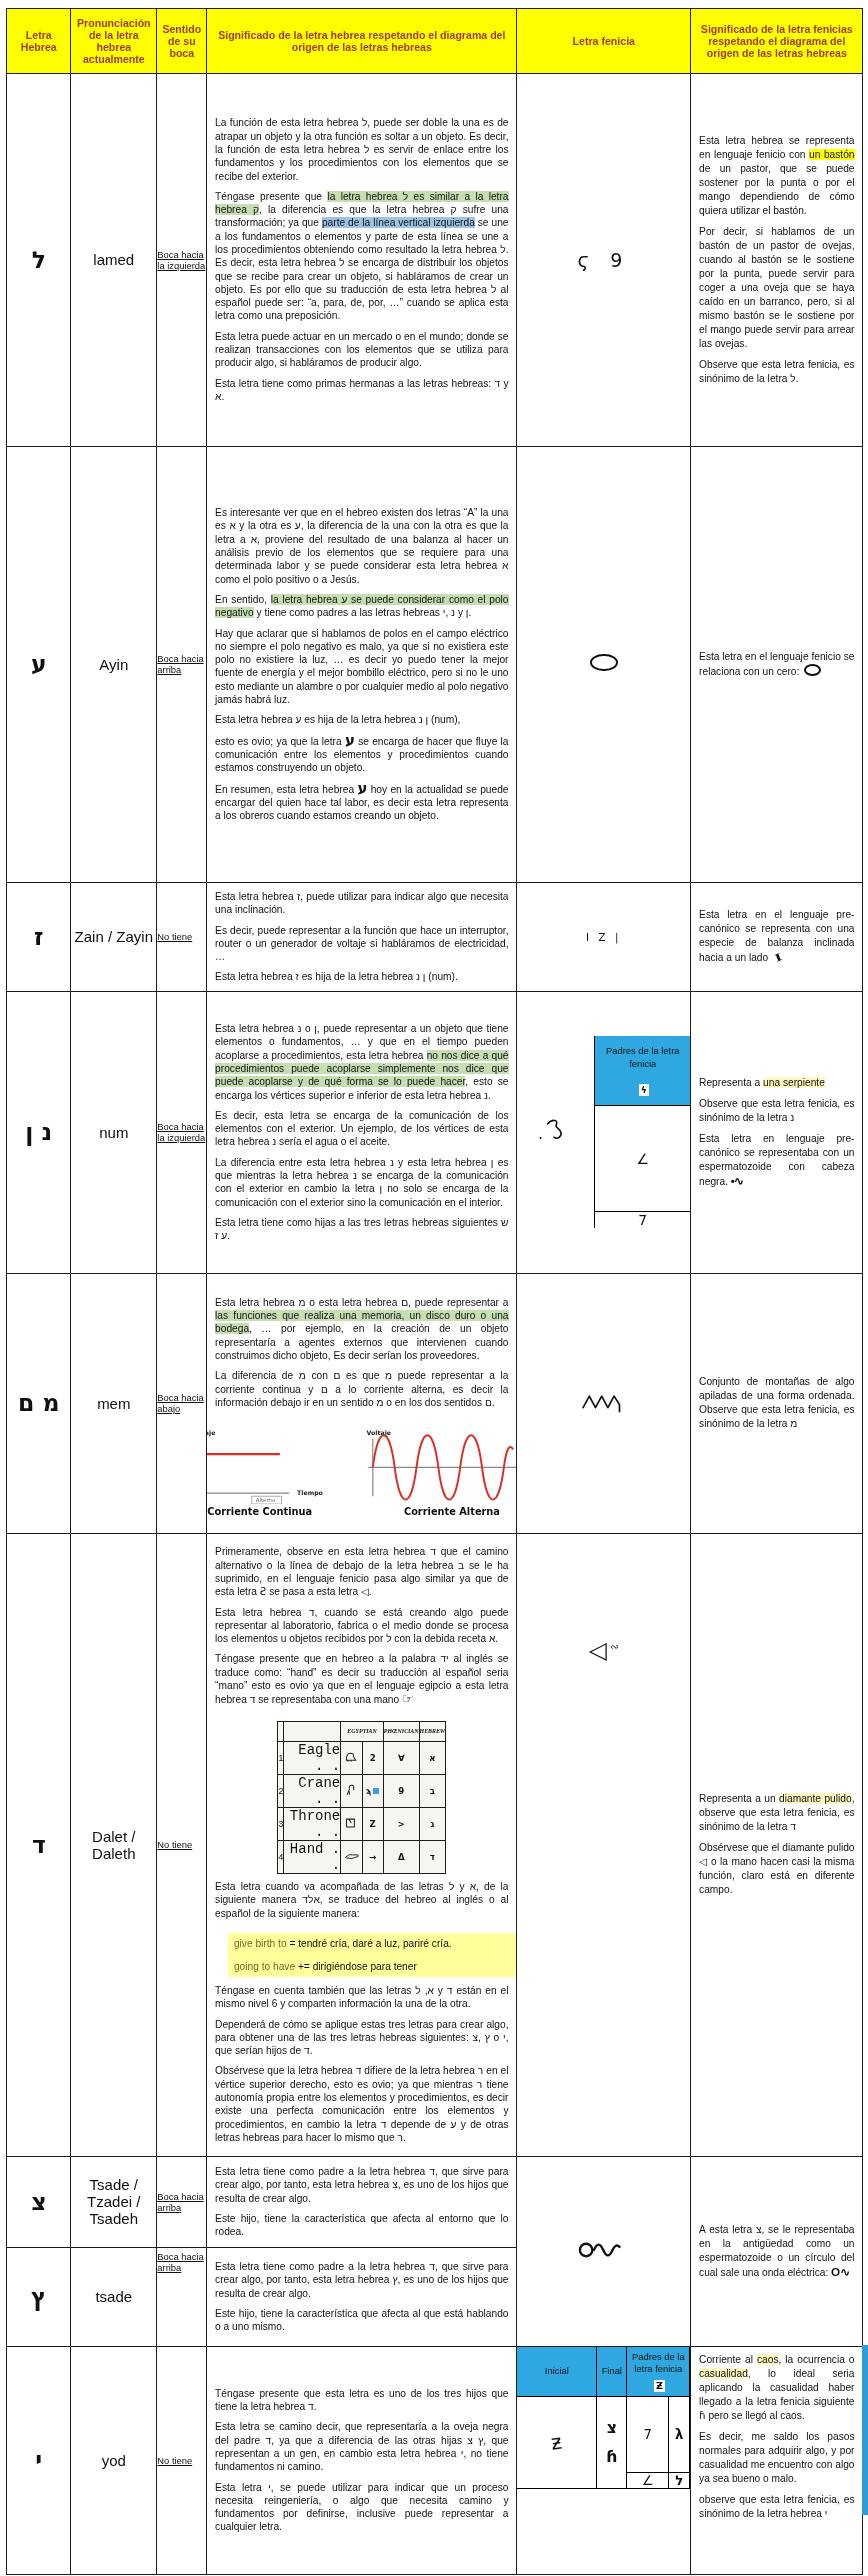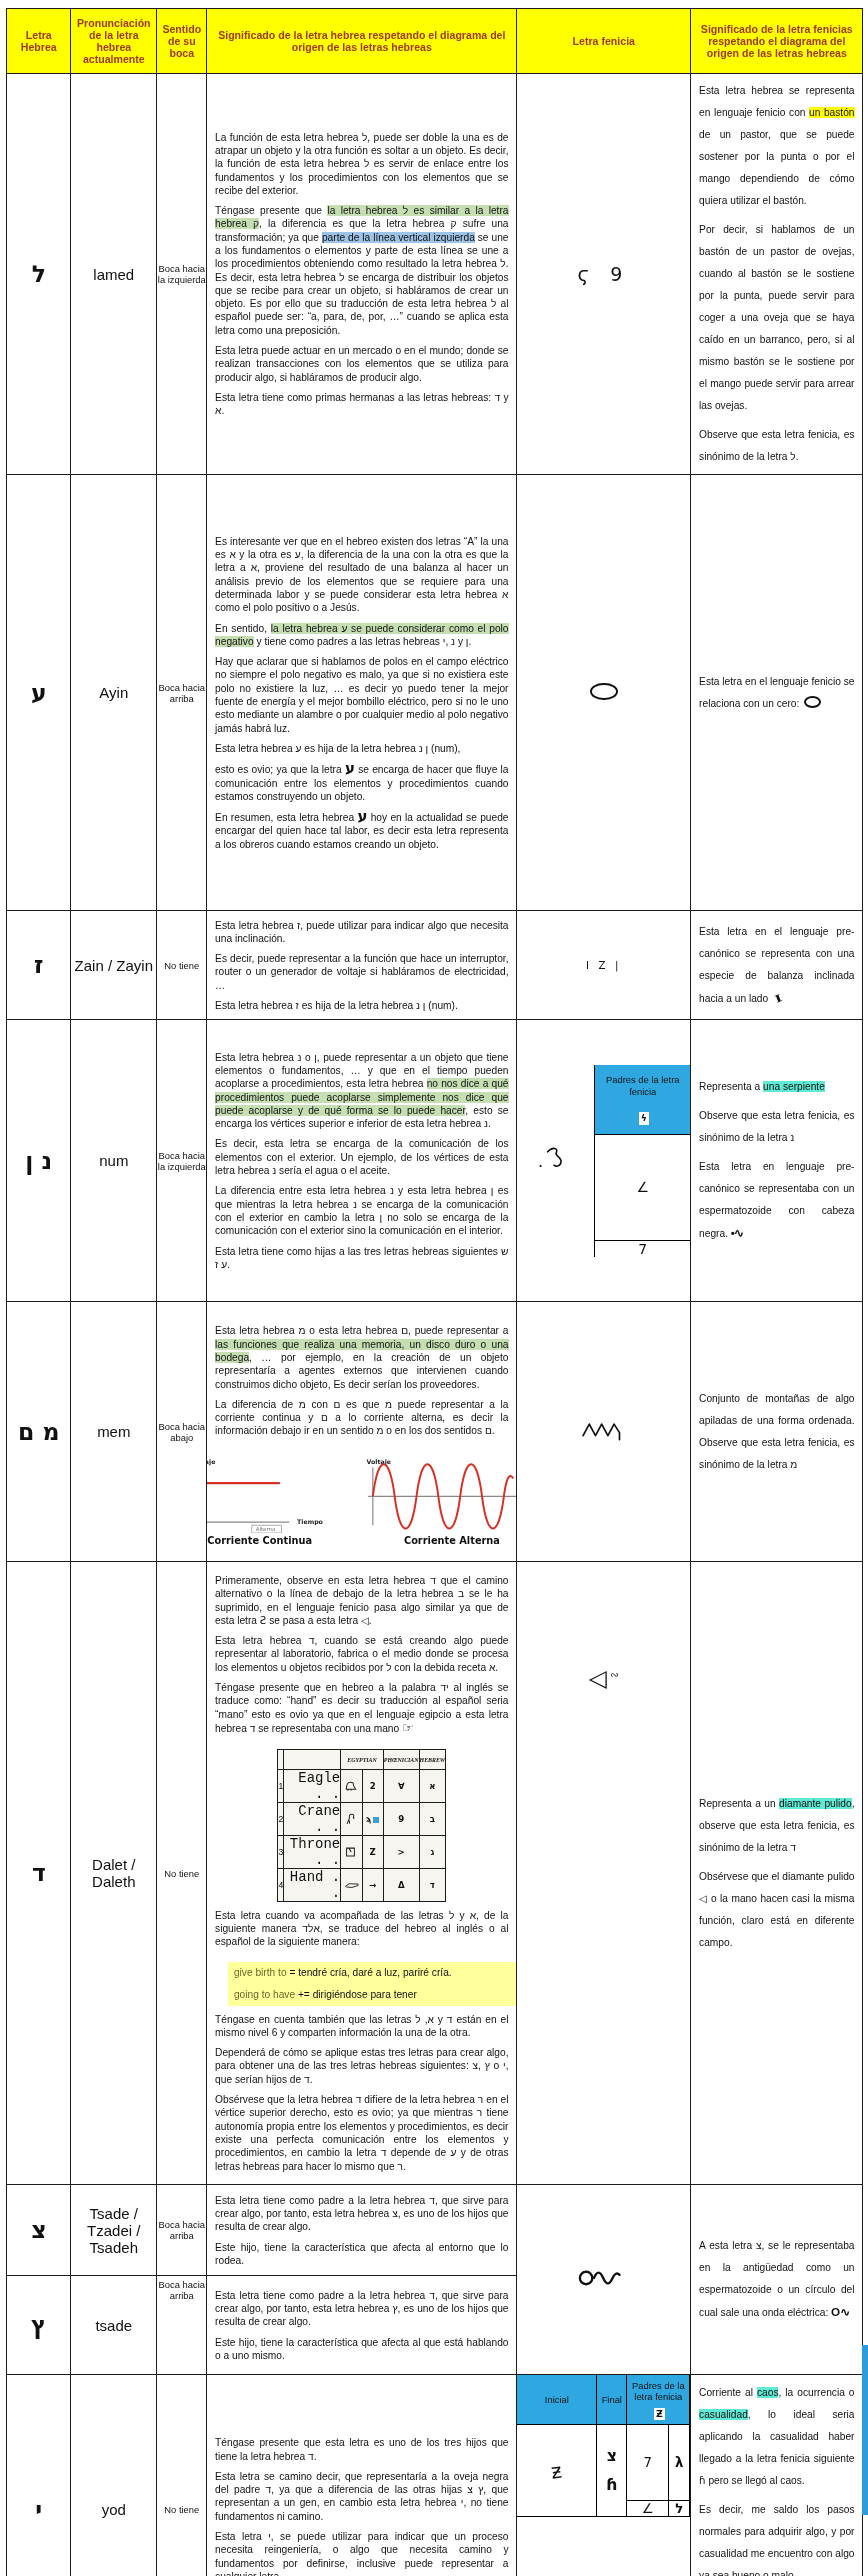--- a/index.html
+++ b/index.html
@@ -3,31 +3,31 @@
 <meta charset="utf-8">
 <style>
   html,body{margin:0;padding:0;background:#fff;}
   .screen{position:relative;width:868px;height:2576px;background:#fff;overflow:hidden;
           font-family:"Liberation Sans",sans-serif;color:#111;}
   table.main{position:absolute;left:6.3px;top:7.8px;width:856px;border-collapse:collapse;table-layout:fixed;}
   table.main td,table.main th{border:0.8px solid #1c1c1c;vertical-align:middle;overflow:hidden;padding:0;}
   th.hd{background:#ffff00;color:#a23b1c;font-size:10.6px;font-weight:bold;text-align:center;padding:3.1px;}
   td.c-letter{text-align:center;font-size:23.5px;font-weight:bold;font-family:"DejaVu Sans",sans-serif;}
   td.c-pron{text-align:center;font-size:15px;padding:1.6px;}
-  td.c-mouth{text-align:center;font-size:9.4px;padding:1.6px;}
+  td.c-mouth{font-size:9.4px;padding:1.6px;text-decoration:underline;}
   td.c-meaning{vertical-align:top;margin-left:17px;}
   .txt{padding:6.3px 7.8px;font-size:10.2px;line-height:13.3px;}
   .txt .para{text-align:justify;}
   .txt .para + .para{margin-top:7px;}
-  td.c-pmean .txt{font-size:10.2px;line-height:22px;padding:6.3px 7.8px;}
+  td.c-pmean .txt{font-size:10.2px;line-height:14px;padding:6.3px 7.8px;}
   td.c-phoen{text-align:center;}
   .hl-green{background:#c5dfb3;}
   .hl-blue{background:#9dc3e6;}
   .hl-yellow{background:#ffff00;}
-  .hl-cyan{background:#5eead4;}
+  .hl-cyan{background:#fef9c3;}
   .big-heb{font-size:15px;font-weight:bold;font-family:"DejaVu Sans",sans-serif;}
   .eng{color:#6a6a2a;}
   .hand-ic{font-size:13.3px;}
   .sperm-ic{font-weight:bold;letter-spacing:-0.8px;font-size:11.7px;}
   .cw-ic{font-weight:bold;font-size:11.7px;}
   .inline-glyph{font-family:"DejaVu Sans",sans-serif;}
   .tilted-beam{display:inline-block;transform:rotate(-22deg) scaleX(1.6);font-family:"Liberation Serif",serif;
                font-weight:bold;font-size:11px;margin-left:4.7px;}
   .ellipse-o{display:inline-block;width:12.5px;height:7.8px;border:2px solid #111;border-radius:50%;
              vertical-align:-0.8px;margin-left:2.3px;}

